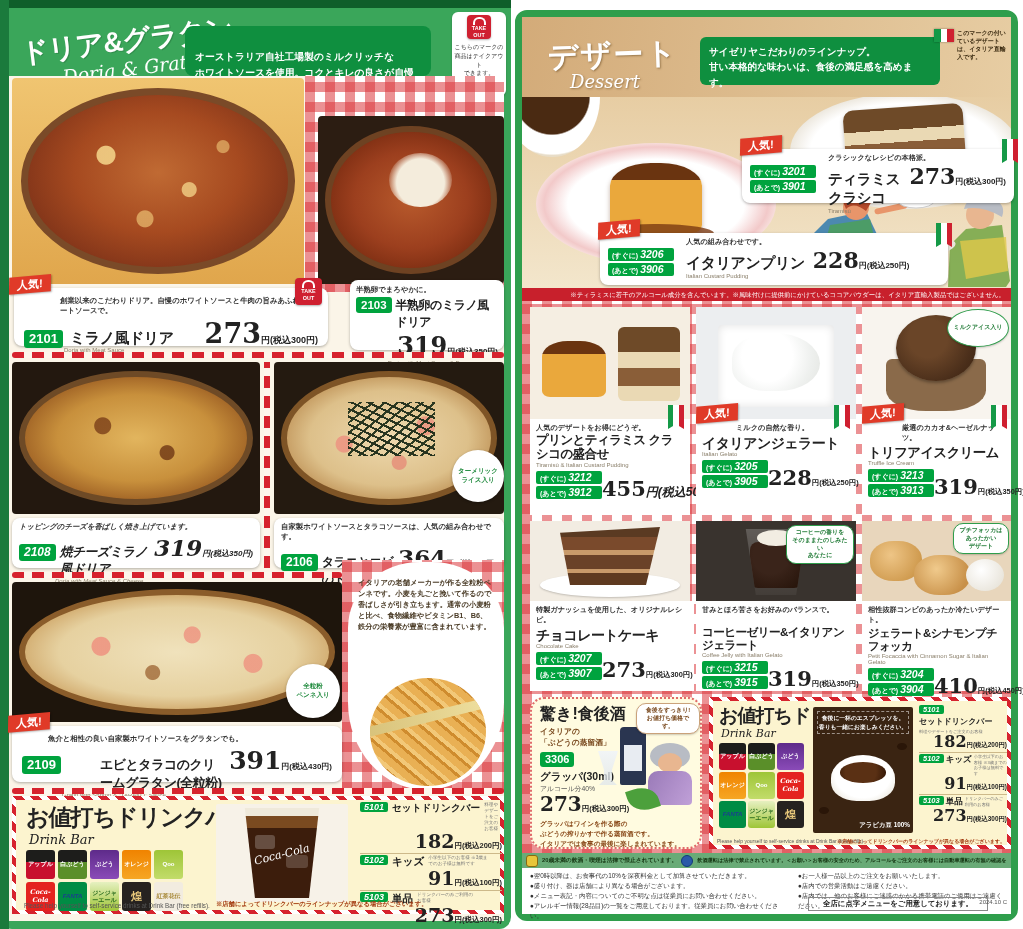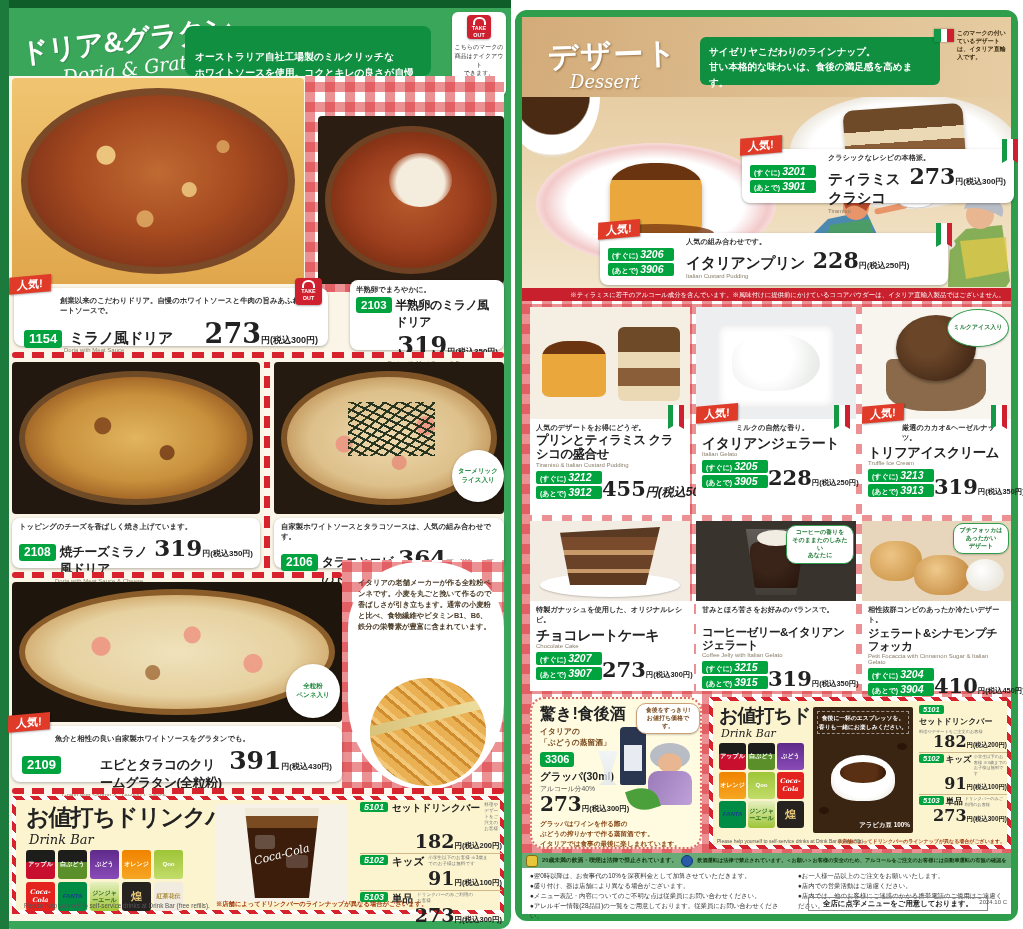--- a/index.html
+++ b/index.html
@@ -138,21 +138,21 @@
     </div>
 
     <div class="card abs" style="left:14px;top:288px;width:314px;height:58px;">
       <span class="pop abs" style="left:-5px;top:-12px;">人気!</span>
       <span class="takeout-badge abs" style="right:6px;top:-10px;">
         <i></i>
           <b>TAKE OUT</b>
       </span>
       <div class="idesc">創業以来のこだわりドリア。自慢のホワイトソースと牛肉の旨みあふれるミートソースで。</div>
       <div class="iline">
-        <span class="chip">1154</span>
+        <span class="chip">2101</span>
         <span class="iname">ミラノ風ドリア</span>
         <span style="margin-left:auto;white-space:nowrap;">
           <b class="num" style="font-size:27px;">273</b><span class="tax">円(税込300円)</span>
         </span>
       </div>
       <div class="en" style="margin-left:40px;margin-top:-2px;">Doria with Meat Sauce</div>
     </div>
 
     <div class="card abs" style="left:350px;top:280px;width:154px;height:70px;padding:5px 6px;">
       <div class="idesc" style="margin:0 0 2px 0;">半熟卵でまろやかに。</div>
@@ -184,21 +184,21 @@
           radial-gradient(circle at 55% 70%, rgba(230,140,120,.8) 0 7px, transparent 8px),
           radial-gradient(ellipse, #eed9ae 0%, #ddc08a 55%, #b98a4e 82%, #7e5426 94%);"></div>
       <div class="abs" style="left:32%;top:26%;width:38%;height:36%;
         background:repeating-linear-gradient(25deg,#27331f 0 2px,transparent 2px 7px),repeating-linear-gradient(-40deg,#2c3a22 0 2px,transparent 2px 8px);"></div>
     </div>
     <div class="bubble abs" style="left:452px;top:450px;width:52px;height:52px;">
       <span class="prelines">ターメリック
 ライス入り</span>
     </div>
 
-    <div class="card abs" style="left:12px;top:518px;width:248px;height:50px;padding:4px 7px;">
+    <div class="card abs" style="left:12px;top:518px;width:248px;height:50px;padding:4px 7px;font-style:italic;">
       <div class="idesc" style="margin:0 0 2px 0;">トッピングのチーズを香ばしく焼き上げています。</div>
       <div class="iline" style="gap:4px;">
         <span class="chip" style="font-size:12px;">2108</span>
         <span class="iname" style="font-size:12.8px;">焼チーズミラノ風ドリア</span>
         <span style="margin-left:auto;white-space:nowrap;">
           <b class="num" style="font-size:23px;">319</b><span class="tax" style="font-size:8px;">円(税込350円)</span>
         </span>
       </div>
       <div class="en" style="margin-left:36px;">Doria with Meat Sauce &amp; Cheese</div>
     </div>
@@ -233,21 +233,21 @@
     <div class="abs" style="left:348px;top:562px;width:156px;height:228px;background:#fff;border-radius:48% 48% 52% 52% / 30% 30% 40% 40%;padding-top:12px;box-sizing:border-box;">
       <div style="font-size:7.3px;color:#4a3b26;font-weight:bold;line-height:1.5;margin:4px 10px 0;">イタリアの老舗メーカーが作る全粒粉ペンネです。小麦を丸ごと挽いて作るので香ばしさが引き立ちます。通常の小麦粉と比べ、食物繊維やビタミンB1、B6、鉄分の栄養素が豊富に含まれています。</div>
       <div class="abs" style="left:22px;top:116px;width:116px;height:108px;border-radius:50%;overflow:hidden;
         background:repeating-linear-gradient(40deg,#e9b054 0 7px,#cf8c2e 7px 10px,#f2c878 10px 14px);">
         <div class="abs" style="left:-6px;top:34px;width:130px;height:10px;background:linear-gradient(90deg,#d8c27a,#efe0a0);transform:rotate(-14deg);border-radius:5px;"></div>
       </div>
     </div>
 
     <div class="card abs" style="left:12px;top:726px;width:330px;height:56px;">
       <span class="pop abs" style="left:-4px;top:-12px;">人気!</span>
-      <div class="idesc" style="margin-left:33px;">魚介と相性の良い自家製ホワイトソースをグラタンでも。</div>
+      <div class="idesc" style="margin-left:26px;">魚介と相性の良い自家製ホワイトソースをグラタンでも。</div>
       <div class="iline" style="gap:5px;">
         <span class="chip">2109</span>
         <span class="iname" style="font-size:13px;margin-left:34px;">エビとタラコのクリームグラタン(全粒粉)</span>
         <span style="margin-left:auto;white-space:nowrap;">
           <b class="num" style="font-size:25px;">391</b><span class="tax" style="font-size:8px;">円(税込430円)</span>
         </span>
       </div>
       <div class="en" style="margin-left:40px;">Gratin with Shrimp &amp; "TARAKO" Sauce</div>
     </div>
 

